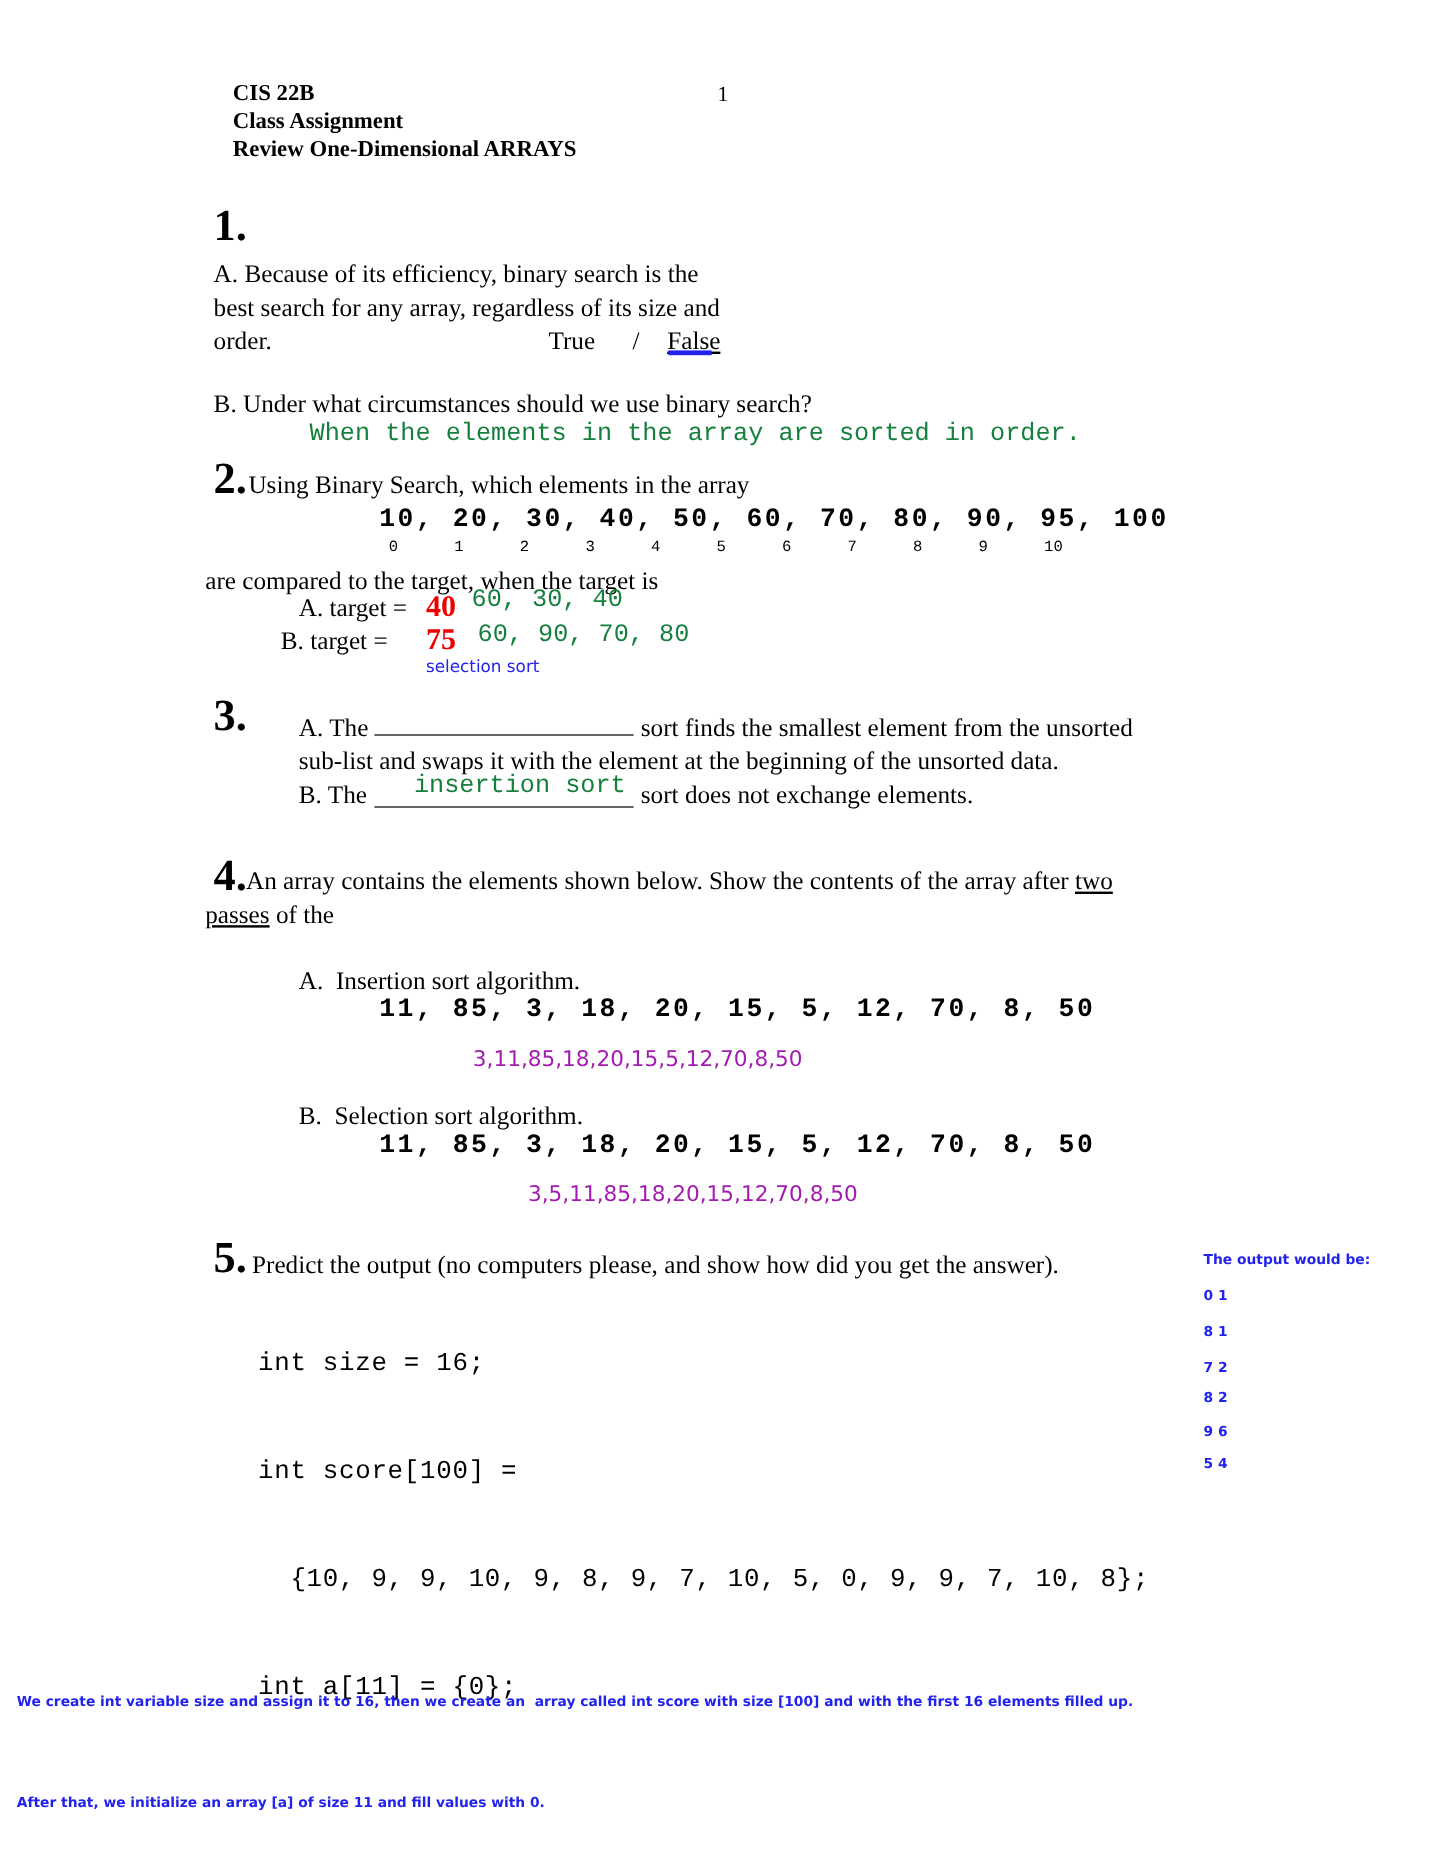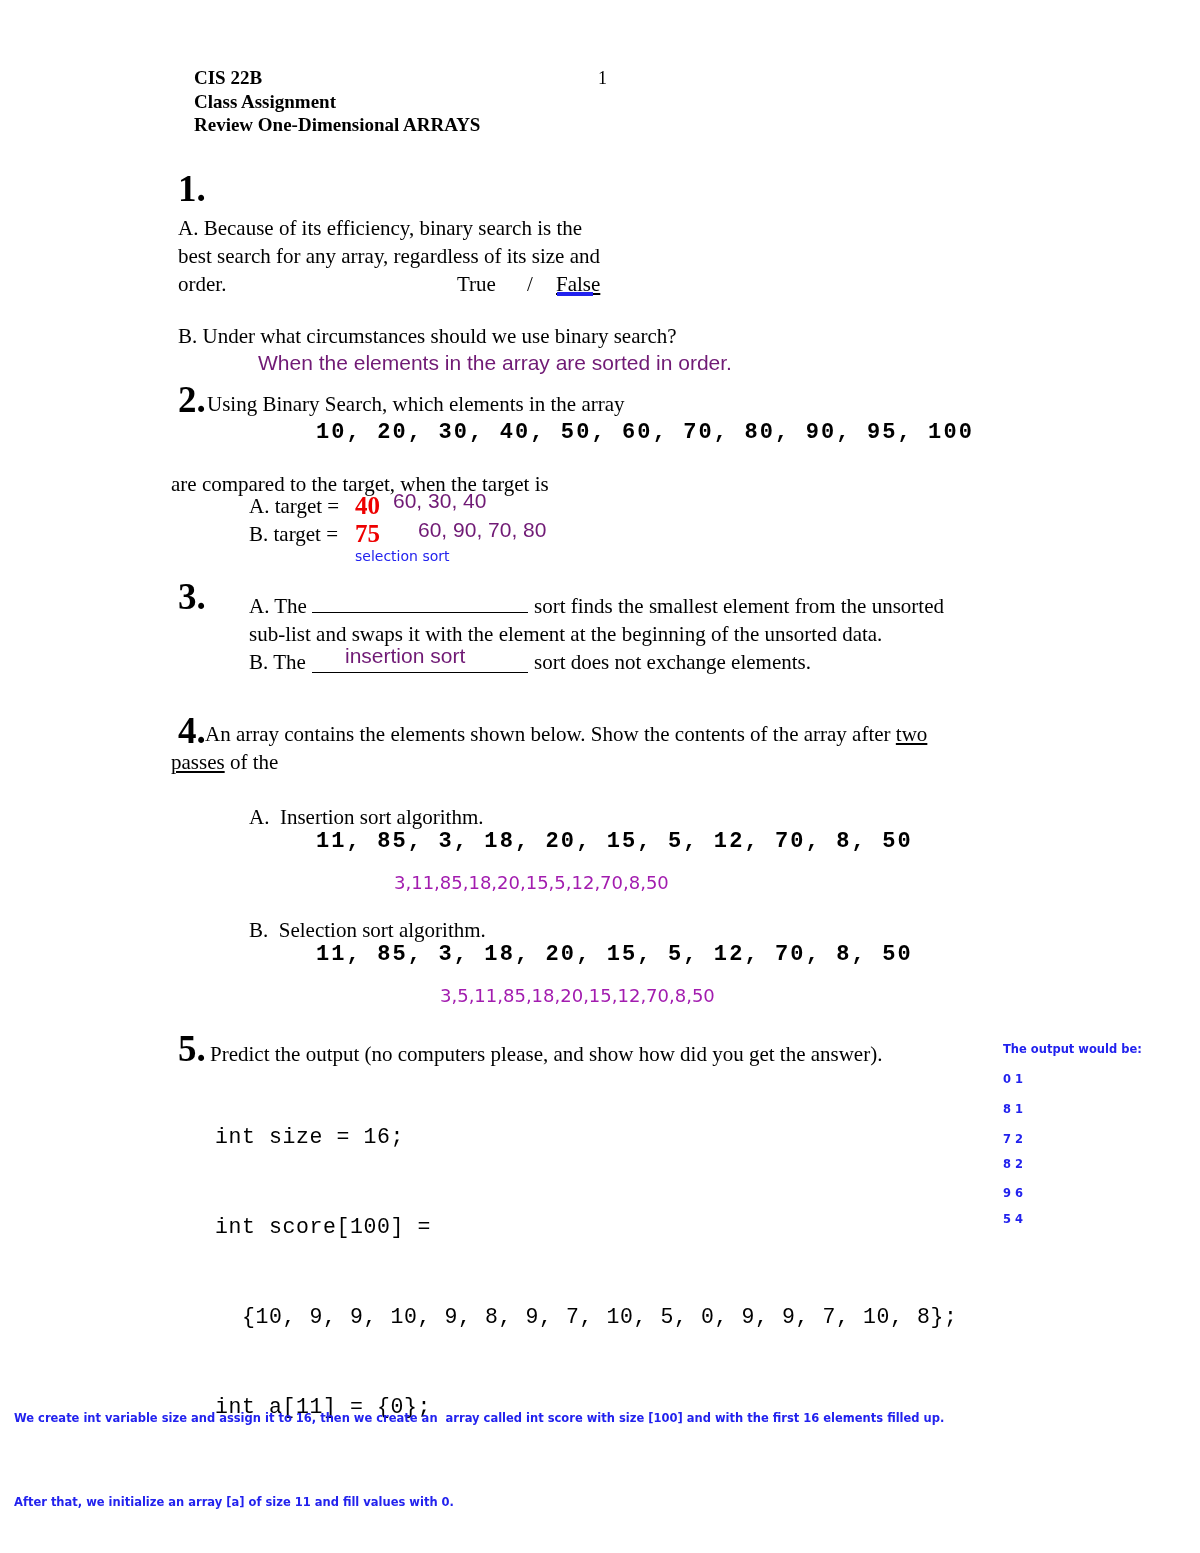--- a/index.html
+++ b/index.html
@@ -75,22 +75,22 @@
 
   
   .code {
     font-family: "Liberation Mono", monospace;
     font-size: 21.5px;
     line-height: 30px;
     white-space: pre;
     letter-spacing: 0.6px;
   }
   .ans-lg {
-    font-family: Liberation Sans, sans-serif;
-    color: #701a75;
+    font-family: Liberation Mono, monospace;
+    color: #15803d;
     font-size: 21px;
     white-space: pre;
   }
   .ans-md {
     font-family: "DejaVu Sans", sans-serif;
     color: #a21caf;
     font-size: 18px;
     white-space: pre;
   }
   .ans-sm {
@@ -157,30 +157,31 @@
   <div class="abs body-txt ul" style="left:556px; top:270px;">False</div>
   <div class="blue-ul" style="left:557px; top:292px; width:36px;"></div>
 
   <div class="abs body-txt" style="left:178px; top:322px;">B. Under what circumstances should we use binary search?</div>
   <div class="abs ans-lg" style="left:258px; top:351px;">When the elements in the array are sorted in order.</div>
 
   <div class="abs qnum" style="left:178px; top:381px;">2.</div>
   <div class="abs body-txt" style="left:207px; top:390px;">Using Binary Search, which elements in the array</div>
 
   <div class="abs mono-arr" style="left:316px; top:420px;">10, 20, 30, 40, 50, 60, 70, 80, 90, 95, 100</div>
+  <div class="abs mono-idx" style="left:324px; top:448px;">0      1      2      3      4      5      6      7      8      9      10</div>
 
   <div class="abs body-txt" style="left:171px; top:470px;">are compared to the target, when the target is</div>
 
   <div class="abs body-txt" style="left:249px; top:492px;">A. target =</div>
   <div class="abs red-bold" style="left:355px; top:492px;">40</div>
   <div class="abs ans-lg" style="left:393px; top:489px;">60, 30, 40</div>
 
-  <div class="abs body-txt" style="left:249px; top:520px;text-align:right;">B. target =</div>
+  <div class="abs body-txt" style="left:234px; top:520px;text-align:right;">B. target =</div>
   <div class="abs red-bold" style="left:355px; top:520px;">75</div>
-  <div class="abs ans-lg" style="left:398px; top:518px;margin-left:20px;">60, 90, 70, 80</div>
+  <div class="abs ans-lg" style="left:398px; top:518px;">60, 90, 70, 80</div>
 
   <div class="abs qnum" style="left:178px; top:578px;">3.</div>
 
   <div class="abs body-txt" style="left:249px; top:592px;">A. The</div>
   <div class="abs ans-sm" style="left:355px; top:548px;">selection sort</div>
   <div class="rule" style="left:312px; top:612px; width:216px;"></div>
   <div class="abs body-txt" style="left:534px; top:592px;">sort finds the smallest element from the unsorted</div>
   <div class="abs body-txt" style="left:249px; top:620px;">sub-list and swaps it with the element at the beginning of the unsorted data.</div>
 
   <div class="abs body-txt" style="left:249px; top:648px;text-align:center;">B. The</div>

